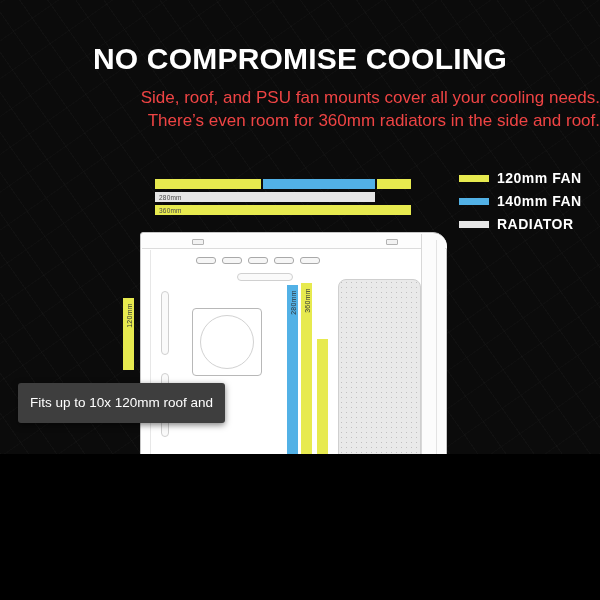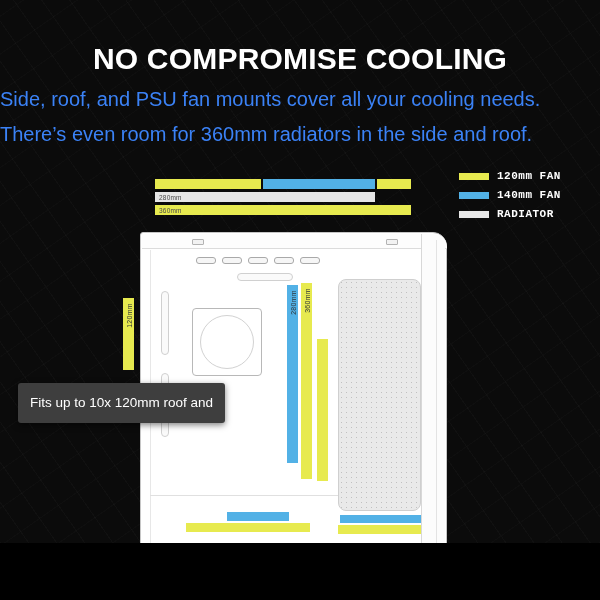--- a/index.html
+++ b/index.html
@@ -1,37 +1,37 @@
 <!DOCTYPE html>
 <html><head>
 <meta charset="utf-8">
 <style>
   * { margin:0; padding:0; box-sizing:border-box; }
   html,body { width:600px; height:600px; }
   body { font-family:"Liberation Sans", sans-serif; background:#000; }
 
-  .stage { position:relative; width:600px; height:543px; background:#0b0b0b; overflow:hidden; }
+  .stage { position:relative; width:600px; height:454px; background:#0b0b0b; overflow:hidden; }
   .stage::before {
     content:""; position:absolute; inset:0; pointer-events:none;
     background:
       repeating-linear-gradient(55deg, rgba(255,255,255,0.025) 0 1px, transparent 1px 23px),
       repeating-linear-gradient(-35deg, rgba(255,255,255,0.015) 0 1px, transparent 1px 31px);
   }
 
   
   .title { position:absolute; top:42px; left:0; right:0; text-align:center;
            color:#ffffff; font-size:30px; font-weight:800; letter-spacing:0.2px; }
-  .sub { position:absolute; left:0; right:0; text-align:left; color:#3b82f6; font-size:20px; }
-  .sub1 { top:88px; } .sub2 { top:123px; }
+  .sub { position:absolute; left:0; right:0; text-align:right; color:#ef4444; font-size:17px; }
+  .sub1 { top:88px; } .sub2 { top:111px; }
 
   
   .legend { position:absolute; top:170px; left:459px; display:flex; flex-direction:column; gap:7px; z-index:4; }
   .legend-row { display:flex; align-items:center; gap:8px; }
   .swatch { width:30px; height:7px; display:inline-block; }
-  .legend-label { color:#fff; font-size:11px; font-weight:bold; letter-spacing:0.5px;font-family:Liberation Mono, monospace; }
+  .legend-label { color:#fff; font-size:14px; font-weight:bold; letter-spacing:0.5px; }
 
   .c-yellow { background:#e7ea4f; }
   .c-blue   { background:#52b1e6; }
   .c-white  { background:#e6e6e6; }
 
   
   .roof { position:absolute; left:155px; top:179px; width:256px; z-index:3; }
   .roof-row { display:flex; gap:2px; height:10px; margin-bottom:3px; }
   .hbar { height:10px; position:relative; }
   .hbar-label { position:absolute; left:4px; top:1px; font-size:6.5px; line-height:9px; color:#4a4a4a; letter-spacing:0.2px; }

